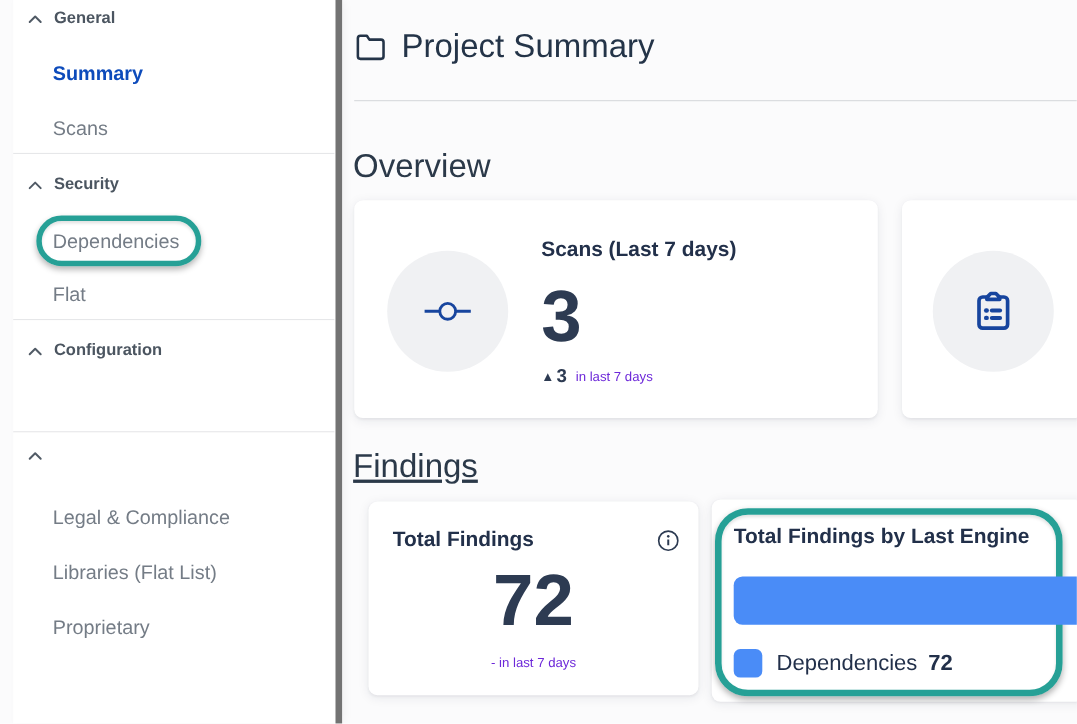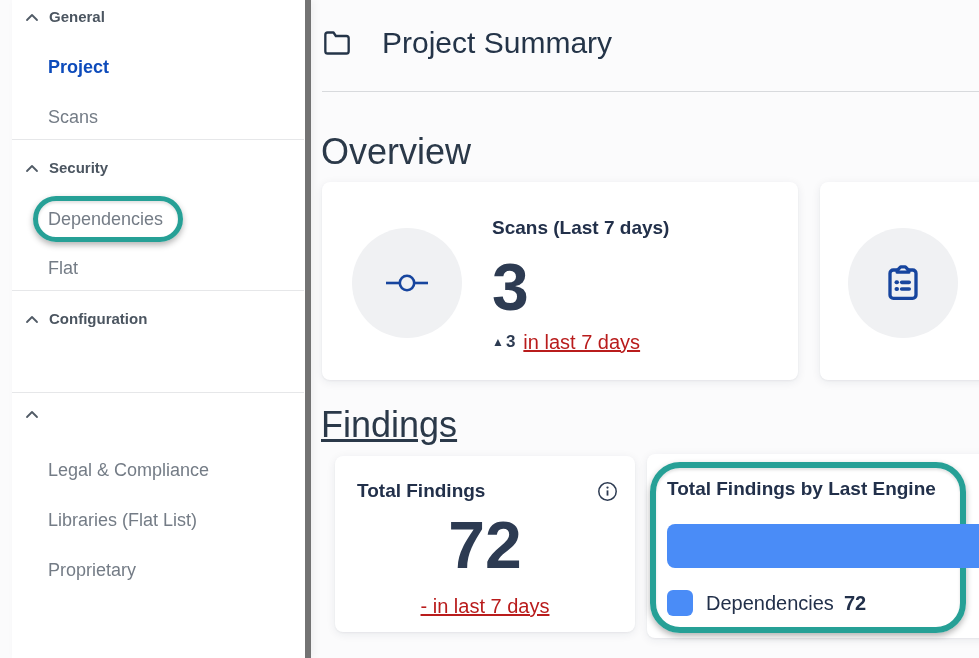--- a/index.html
+++ b/index.html
@@ -26,44 +26,44 @@
   
   .annotation-ring{
     position:absolute;border:5px solid #26a096;border-radius:23px;box-sizing:border-box;
     box-shadow:0 3px 6px rgba(0,0,0,0.3), inset 0 2px 3px rgba(0,0,0,0.12);
     pointer-events:none;z-index:5;
   }
   .ring-sidebar{left:21px;top:196px;width:150px;height:46px;}
   .ring-card{left:357px;top:462px;width:316px;height:171px;border-width:6px;border-radius:30px;}
   
   .main{position:absolute;left:293px;top:0;width:686px;height:658px;}
-  .page-title-row{position:absolute;left:28px;top:24px;display:flex;align-items:center;gap:29px;}
+  .page-title-row{position:absolute;left:28px;top:24px;display:flex;align-items:center;gap:12px;}
   .page-title{font-size:30px;font-weight:400;color:#243448;line-height:38px;}
   .hdiv{position:absolute;left:29px;right:0;top:91px;height:1px;background:#d8dadd;}
-  .section-h{position:absolute;left:28px;font-size:36px;font-weight:400;color:#2b3949;line-height:34px;}
+  .section-h{position:absolute;left:28px;font-size:30px;font-weight:400;color:#2b3949;line-height:34px;}
   .h-overview{top:135px;}
   .h-findings{top:408px;text-decoration:underline;}
   .card{
     position:absolute;background:#ffffff;border-radius:8px;
     box-shadow:0 1px 2px rgba(30,40,60,0.05), 0 2px 10px rgba(30,40,60,0.08);
   }
   .card-scans{left:29px;top:182px;width:476px;height:198px;}
   .card-clip{left:527px;top:182px;width:470px;height:198px;}
   .card-total{left:42px;top:456px;width:300px;height:176px;}
   .card-engine{left:354px;top:454px;width:380px;height:184px;}
   .icon-circle{
     position:absolute;width:110px;height:110px;border-radius:50%;background:#f0f1f3;
     display:flex;align-items:center;justify-content:center;
   }
   .card-title{position:absolute;font-size:19px;font-weight:bold;color:#22304a;line-height:24px;white-space:nowrap;}
   .big-num{position:absolute;font-size:66px;font-weight:bold;color:#2d3b52;line-height:1;}
   .delta-row{position:absolute;display:flex;align-items:center;line-height:24px;white-space:nowrap;}
   .tri{font-size:12px;color:#2d3b52;margin-right:2px;}
   .delta-num{font-size:17px;font-weight:600;color:#2d3b52;margin-right:8px;}
-  .delta-muted{font-size:20px;color:#b91c1c;text-decoration:underline;}
+  .delta-muted{font-size:12px;color:#6d28d9;}
   .center-text{left:0;right:0;text-align:center;}
   .info-btn{position:absolute;right:17px;top:25px;width:21px;height:21px;cursor:pointer;}
   .bar{
     position:absolute;left:20px;top:70px;height:44px;width:370px;background:#4a8cf7;
     border-radius:8px;z-index:10;
   }
   .legend-row{position:absolute;left:20px;top:136px;display:flex;align-items:center;}
   .legend-swatch{width:26px;height:26px;border-radius:6px;background:#4a8cf7;margin-right:13px;}
   .legend-label{font-size:20px;color:#22304a;}
   .legend-value{font-size:20px;font-weight:bold;color:#22304a;margin-left:10px;}
@@ -75,21 +75,21 @@
 <div id="app">
 
   <aside class="sidebar">
 
     <div class="nav-header" style="top:6px">
       <svg width="14" height="9" viewBox="0 0 14 9">
           <polyline points="2,7 7,2 12,7" fill="none" stroke="#515b66" stroke-width="1.8" stroke-linecap="round" stroke-linejoin="round"></polyline>
         </svg>
       <span>General</span>
     </div>
-    <div class="nav-item active" style="top:55px">Project</div>
+    <div class="nav-item active" style="top:55px">Summary</div>
     <div class="nav-item" style="top:105px">Scans</div>
     <div class="side-div" style="top:139px"></div>
 
     <div class="nav-header" style="top:157px">
       <svg width="14" height="9" viewBox="0 0 14 9">
           <polyline points="2,7 7,2 12,7" fill="none" stroke="#515b66" stroke-width="1.8" stroke-linecap="round" stroke-linejoin="round"></polyline>
         </svg>
       <span>Security</span>
     </div>
     <div class="nav-item" style="top:207px">Dependencies</div>

